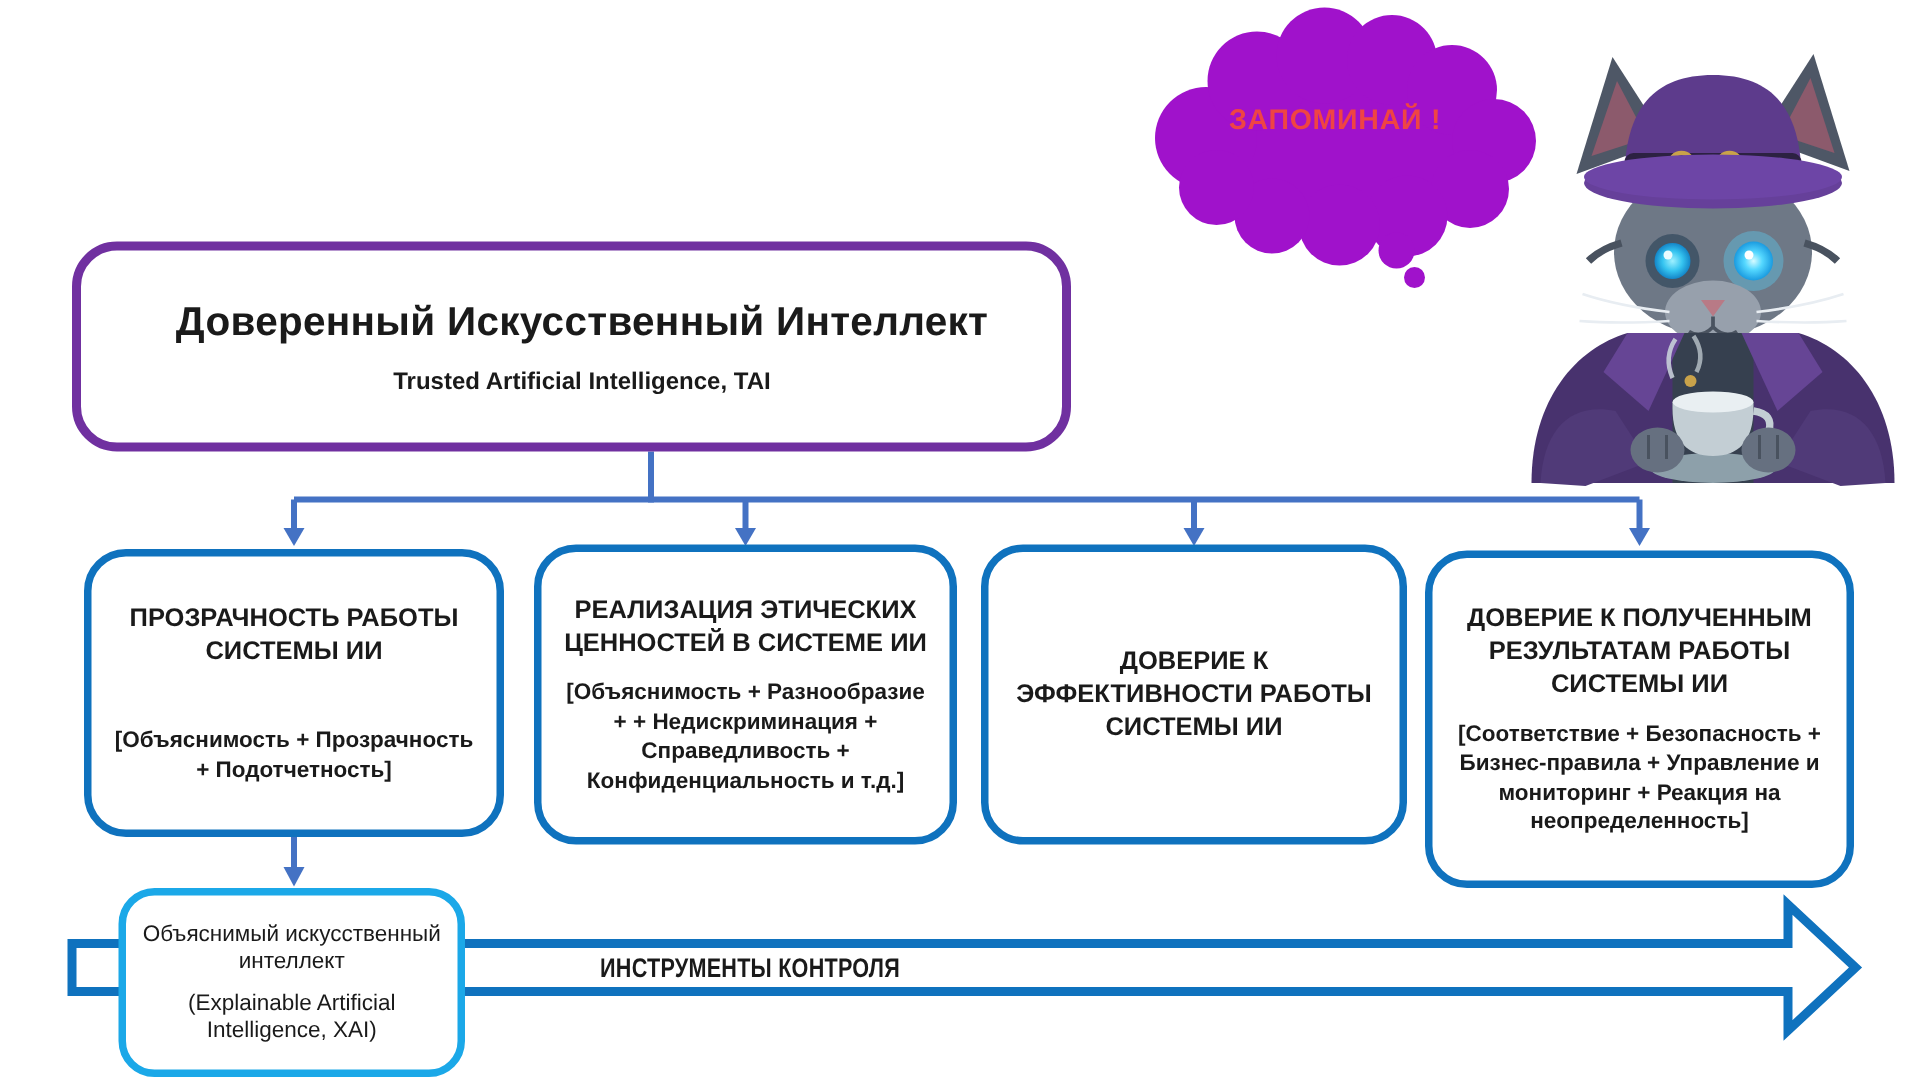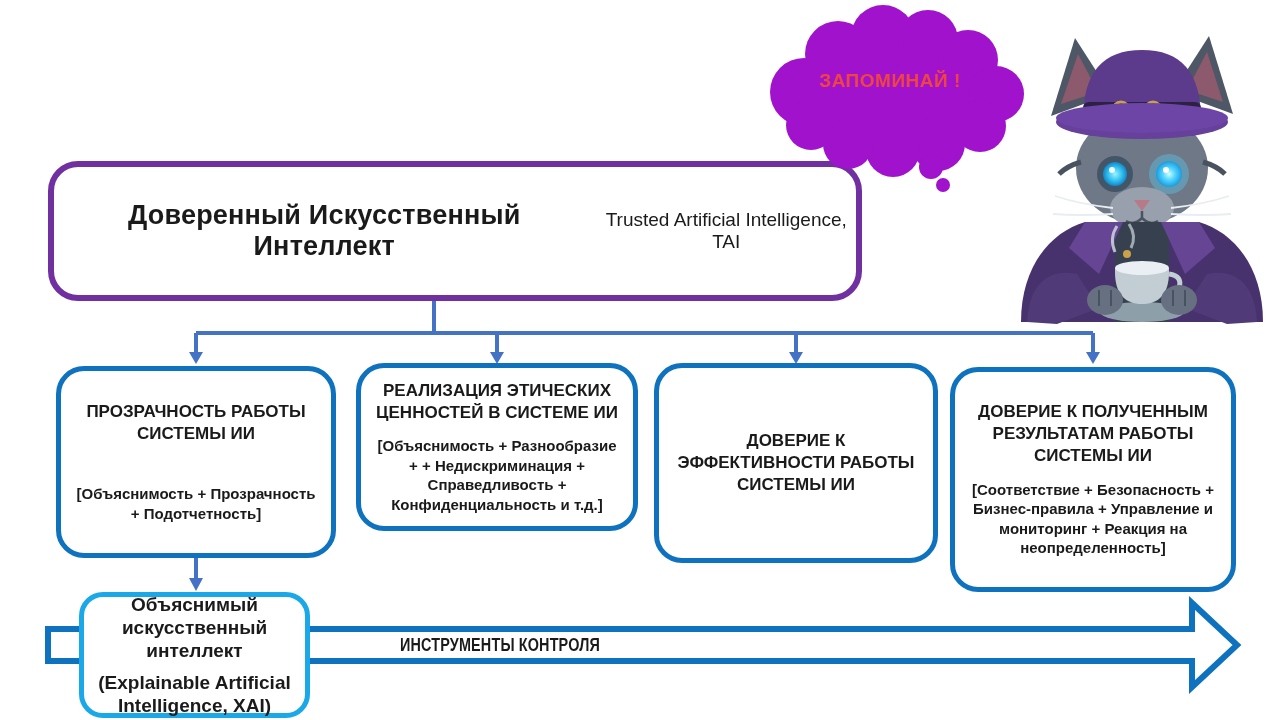--- a/index.html
+++ b/index.html
@@ -7,27 +7,27 @@
     position:relative;width:1280px;height:720px;margin:0 auto;
     background:#ffffff;overflow:hidden;
     font-family:"Liberation Sans","DejaVu Sans",sans-serif;
     color:#1a1a1a;
   }
   .abs{position:absolute;}
   svg{display:block;}
 
   
   .title-box{
-    left:48px;top:161px;width:814px;height:140px;box-sizing:border-box;
+    left:48px;top:161px;width:666px;height:140px;box-sizing:border-box;
     background:#ffffff;border:6px solid #7030A0;border-radius:30px;
-    display:flex;flex-direction:row;align-items:center;justify-content:center;
+    display:flex;flex-direction:column;align-items:center;justify-content:center;
     gap:16px;z-index:2;text-align:center;padding-left:14px;
   }
   .title-main{font-size:27px;font-weight:bold;letter-spacing:.2px;}
-  .title-sub{font-size:19px;font-weight:normal;}
+  .title-sub{font-size:16px;font-weight:bold;}
 
   
   .bubble-svg{left:752px;top:4px;z-index:2;}
   .bubble-label{
     left:790px;top:70px;width:200px;z-index:3;text-align:center;
     color:#ef4444;font-size:19px;font-weight:bold;letter-spacing:.5px;
   }
 
   
   .cat-svg{left:1003px;top:16px;z-index:2;}
@@ -35,35 +35,35 @@
   
   .branch{
     box-sizing:border-box;background:#ffffff;
     border:5px solid #0F72BE;border-radius:28px;z-index:2;
     display:flex;flex-direction:column;align-items:center;justify-content:center;
     gap:13px;padding:10px 12px;text-align:center;
   }
   .branch-title{font-size:17px;line-height:1.28;font-weight:bold;}
   .branch-detail{font-size:15px;line-height:1.3;font-weight:bold;}
   .b1{left:56px; top:366px;width:280px;height:192px;gap:40px;}
-  .b2{left:356px;top:363px;width:282px;height:168px;}
+  .b2{left:356px;top:363px;width:282px;height:200px;}
   .b3{left:654px;top:363px;width:284px;height:200px;}
   .b4{left:950px;top:367px;width:286px;height:225px;}
 
   
   .overlay{left:0;top:0;z-index:1;}
 
   
   .xai-box{
     left:79px;top:592px;width:231px;height:126px;box-sizing:border-box;
     background:#ffffff;border:5px solid #1BA8E8;border-radius:24px;
     display:flex;flex-direction:column;align-items:center;justify-content:center;
     gap:9px;padding:6px 8px;text-align:center;z-index:3;
   }
-  .xai-line{font-size:19px;line-height:1.22;font-weight:bold;}
+  .xai-line{font-size:15px;line-height:1.22;font-weight:normal;}
 
   
   .arrow-label{
     left:327px;top:630px;width:346px;height:30px;z-index:2;
     display:flex;align-items:center;justify-content:center;
     font-size:18px;font-weight:bold;letter-spacing:.2px;
     transform:scaleX(.8);transform-origin:center;white-space:nowrap;
   }
 </style>
 </head>

